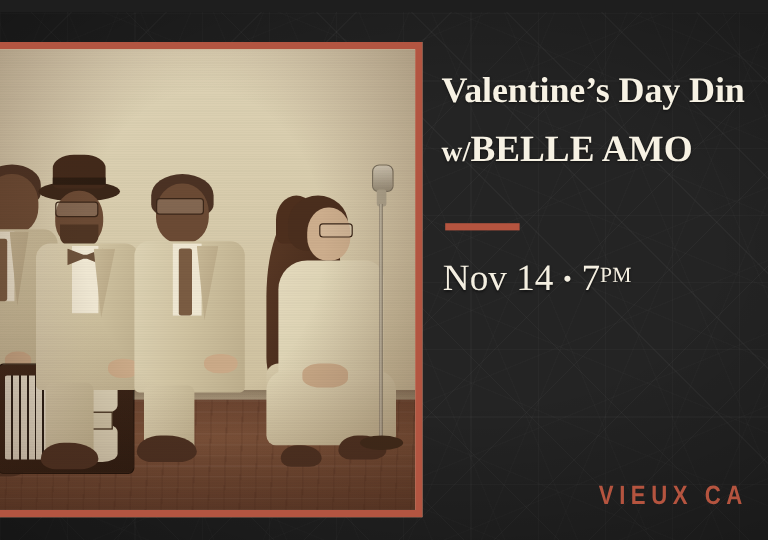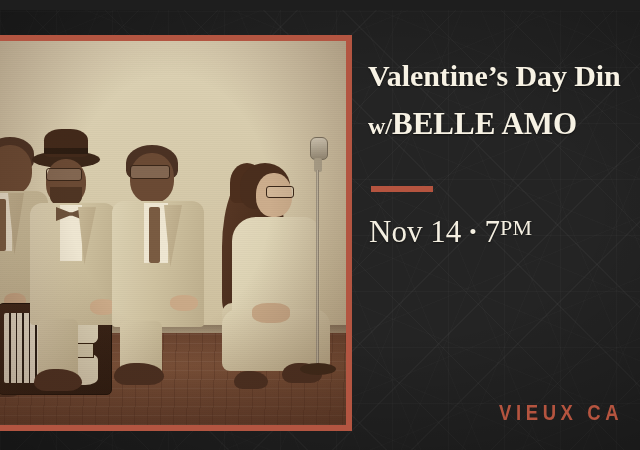--- a/index.html
+++ b/index.html
@@ -253,21 +253,21 @@
     white-space: nowrap;
     text-shadow: 0 1px 2px rgba(0,0,0,.5);
   }
   #datetime .dot {
     display: inline-block;
     margin: 0 8px;
     font-size: 21px;
     vertical-align: 3px;
   }
   #datetime .smallcaps {
-    font-size: 22px;
+    font-size: 18px;
     vertical-align: 7px;
     letter-spacing: .3px;
   }
   #venue-logo {
     position: absolute;
     left: 131px;
     top: 390px;
     color: #b5543f;
     font-family: "Liberation Sans", sans-serif;
     font-size: 22px;

